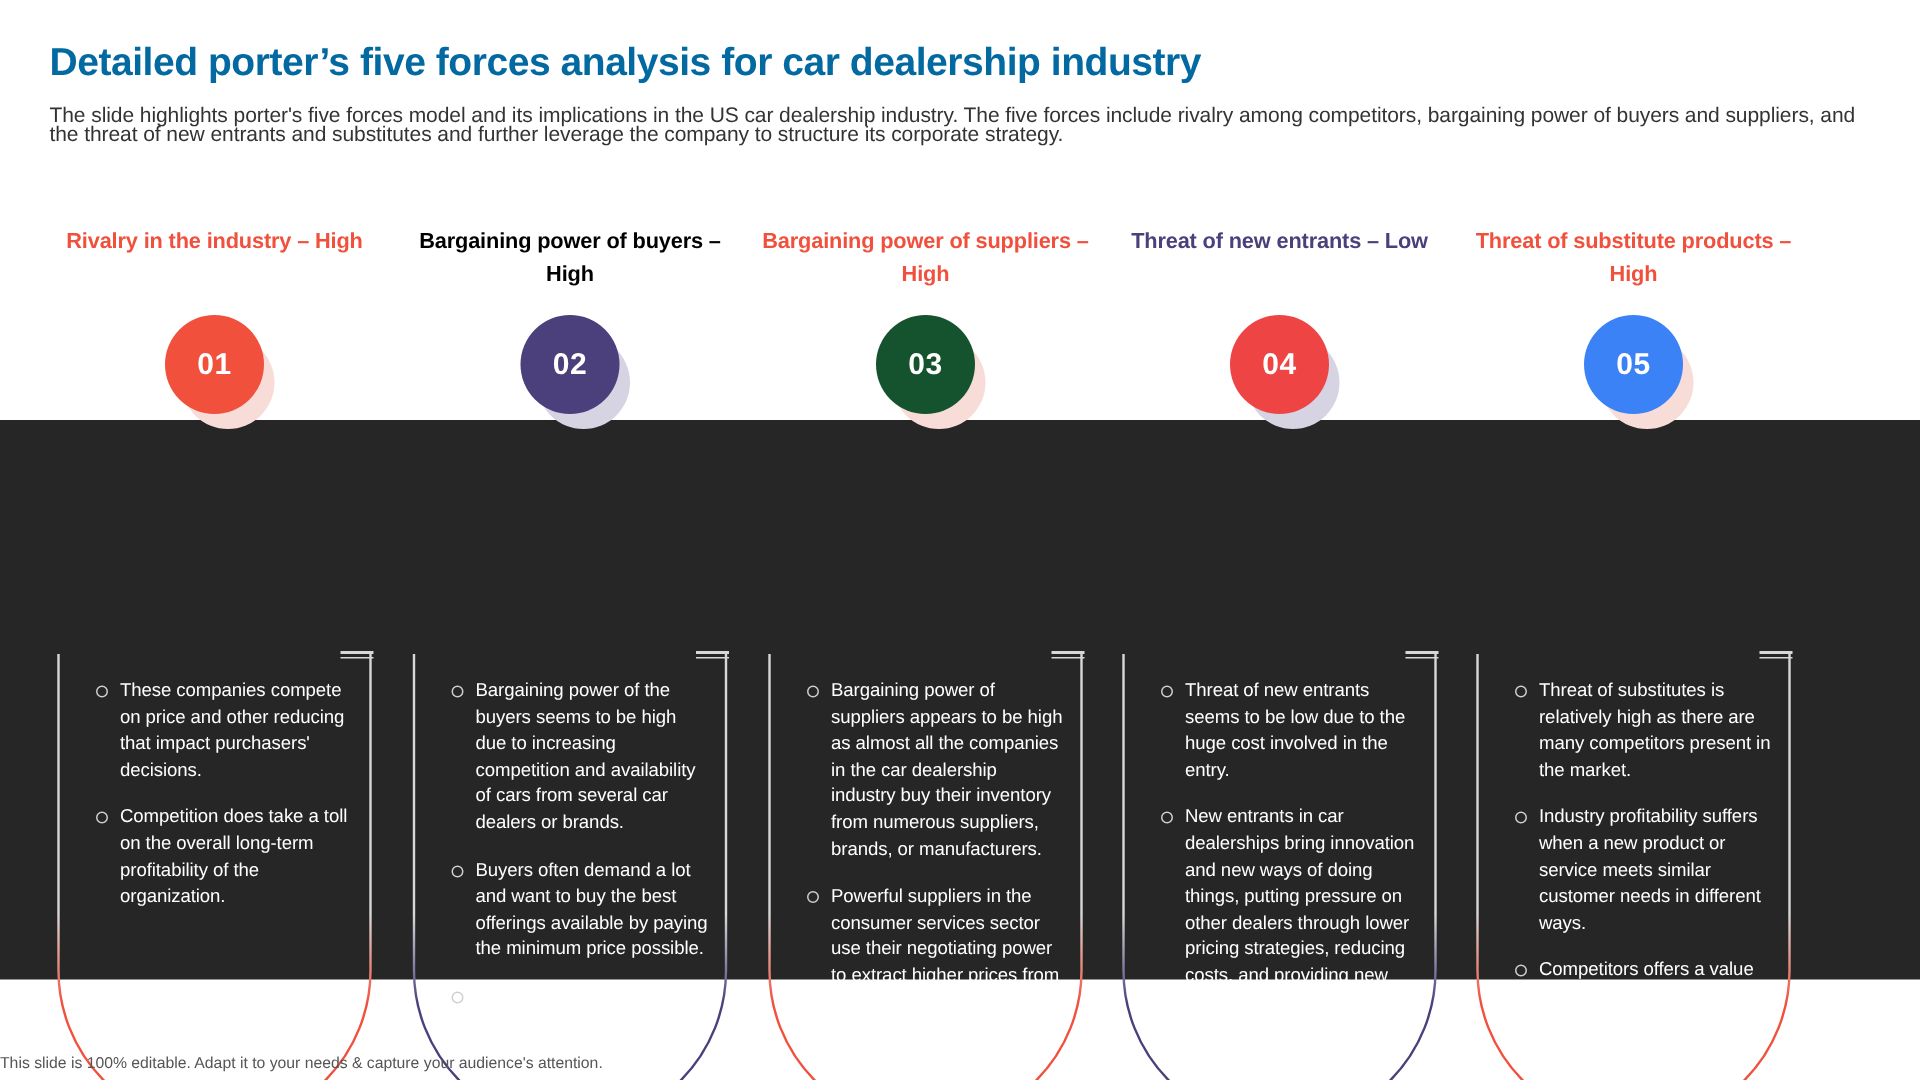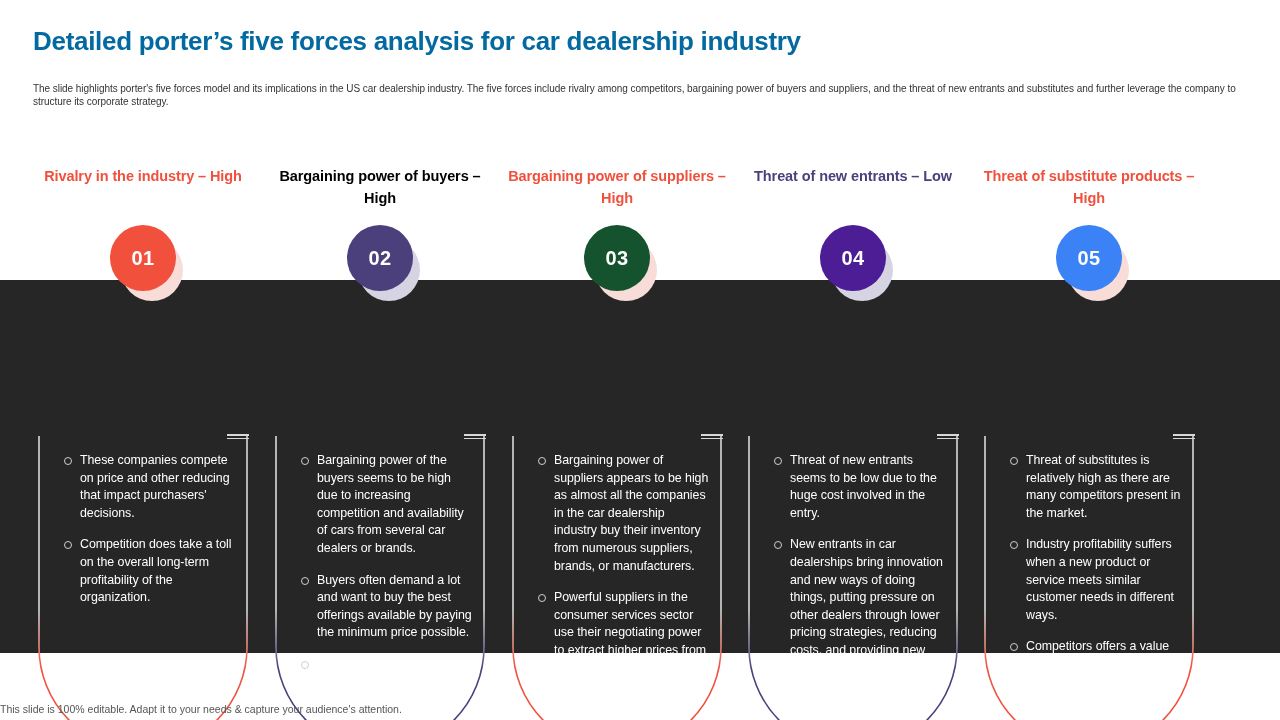--- a/index.html
+++ b/index.html
@@ -23,39 +23,39 @@
     top: 26px;
     font-size: 26px;
     font-weight: bold;
     color: #0369a1;
     letter-spacing: -0.3px;
     white-space: nowrap;
   }
   #slide-subtitle {
     position: absolute;
     left: 33px;
-    top: 82px;
+    top: 70px;
     width: 1208px;
-    font-size: 10px;
+    font-size: 14px;
     line-height: 13px;
     color: #333333;
     letter-spacing: -0.05px;
   }
 
   
   #columns {
     position: absolute;
     left: 0;
     top: 150px;
     width: 1280px;
     height: 520px;
   }
   .column {
     position: absolute;
-    top: 15px;
+    top: 0;
     width: 236px;
   }
 
   .col-header {
     text-align: center;
     font-size: 14.5px;
     font-weight: bold;
     line-height: 22px;
     letter-spacing: -0.1px;
     height: 48px;
@@ -259,21 +259,21 @@
       </div>
       <div class="bullets">
         <div class="bullet"><span class="marker"></span><span>Bargaining power of suppliers appears to be high as almost all the companies in the car dealership industry buy their inventory from numerous suppliers, brands, or manufacturers.</span></div>
         <div class="bullet"><span class="marker"></span><span>Powerful suppliers in the consumer services sector use their negotiating power to extract higher prices from the firms in the car dealership field.</span></div>
       </div>
     </div>
     <div class="column" style="left: 735px;">
       <div class="col-header" style="color: rgb(75, 63, 124);">Threat of new entrants – Low</div>
       <div class="badge-wrap">
         <div class="badge-shadow" style="background: rgb(214, 211, 227);"></div>
-        <div class="badge" style="background: #4c1d95; text-align: right;">04</div>
+        <div class="badge" style="background: #ef4444; text-align: right;">04</div>
       </div>
     </div>
     <div class="u-card" style="left: 748px;">
       <svg class="u-svg" width="210" height="320" viewBox="0 0 210 320">
         <defs>
           <linearGradient id="ug3" x1="0" y1="0" x2="0" y2="1">
             <stop offset="0%" stop-color="#d8d8d8"></stop>
             <stop offset="55%" stop-color="#d8d8d8"></stop>
             <stop offset="74%" stop-color="#4B3F7C"></stop>
             <stop offset="100%" stop-color="#4B3F7C"></stop>

